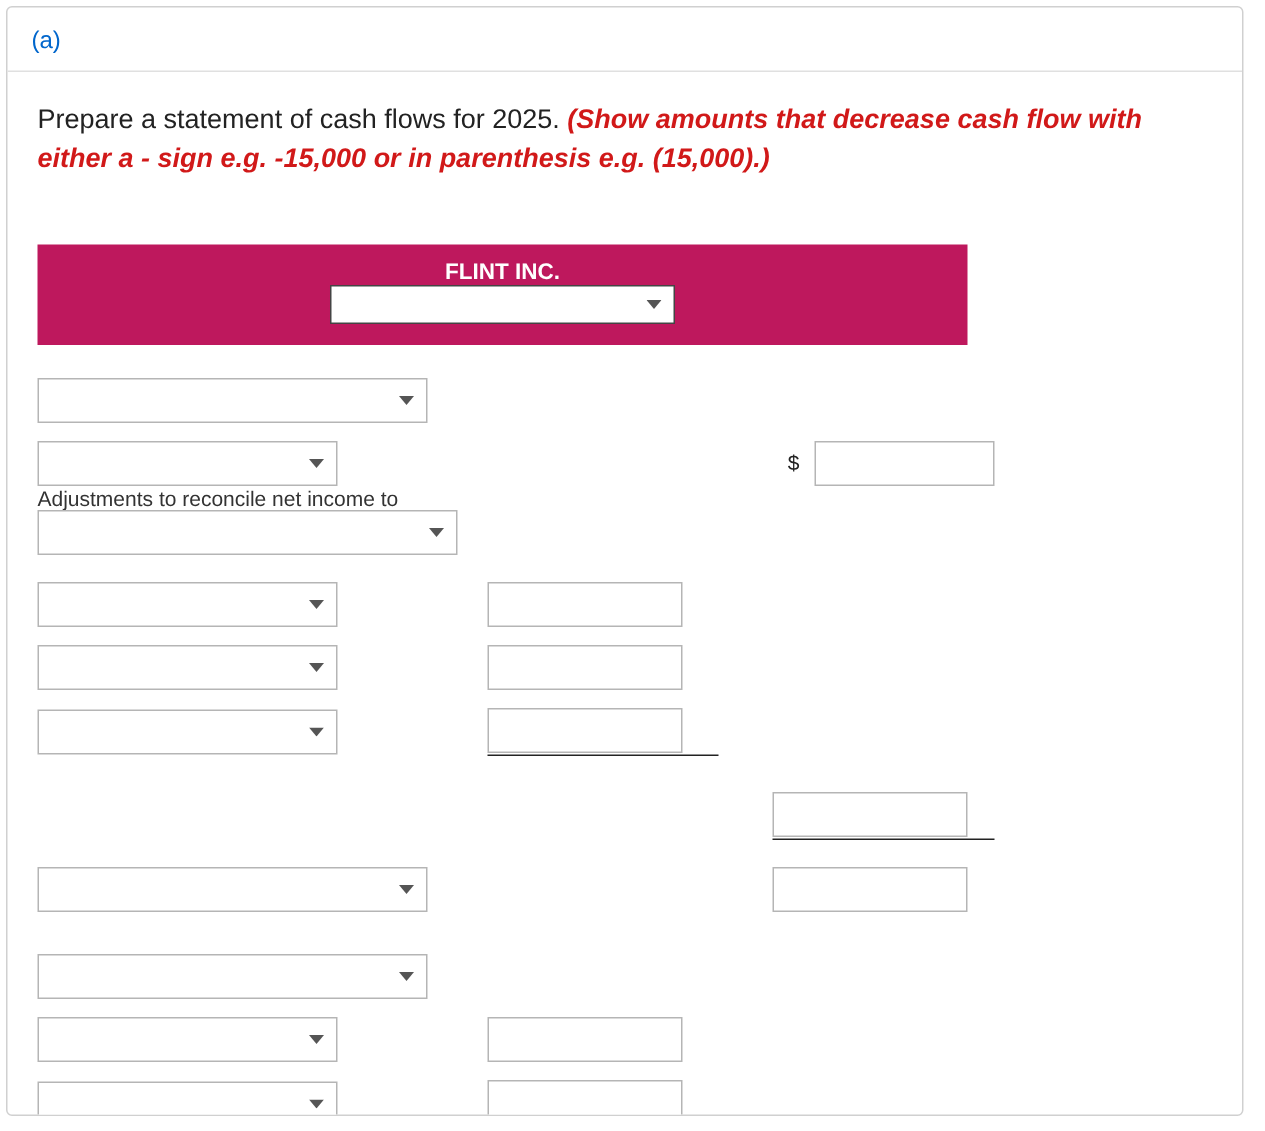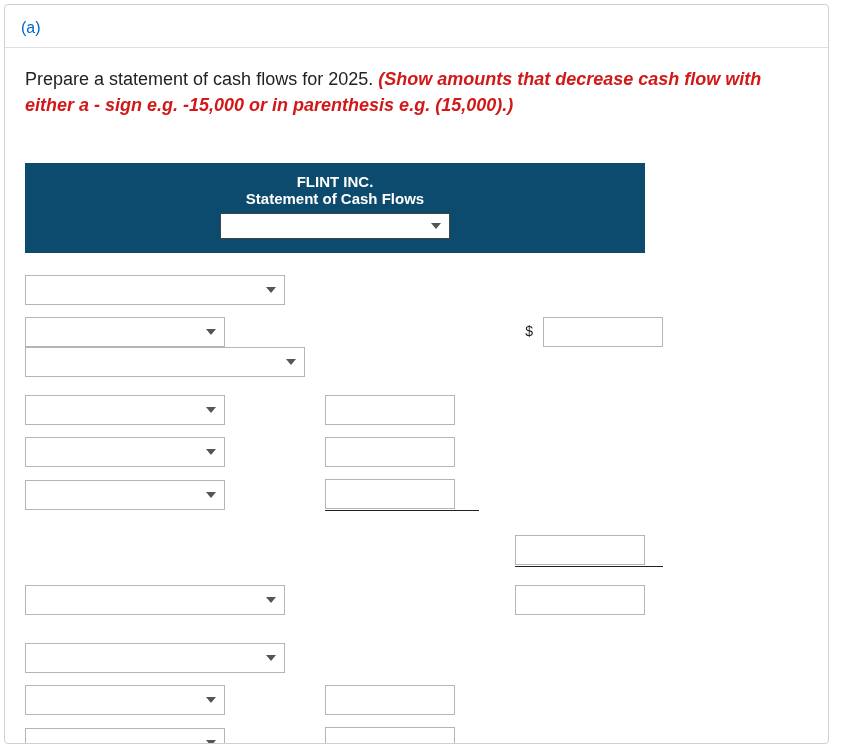--- a/index.html
+++ b/index.html
@@ -36,21 +36,21 @@
     line-height: 1.45;
     margin-bottom: 20px;
     color: #222;
   }
   .instruction .red-italic {
     color: #d11919;
     font-style: italic;
     font-weight: bold;
   }
   .banner {
-    background: #0c4a6e;
+    background: #be185d;
     color: white;
     text-align: center;
     padding: 10px 10px 14px 10px;
     width: 620px;
     box-sizing: border-box;
     margin-bottom: 22px;
     margin-top: 45px;
   }
   .banner-line1 {
     font-weight: bold;
@@ -136,21 +136,20 @@
   </div>
 
   <div class="content-area">
 
     <div class="instruction">
       <span>Prepare a statement of cash flows for 2025. </span><span class="red-italic">(Show amounts that decrease cash flow with either a - sign e.g. -15,000 or in parenthesis e.g. (15,000).)</span>
     </div>
 
     <div class="banner">
       <div class="banner-line1">FLINT INC.</div>
-      <div class="banner-line2">Statement of Cash Flows</div>
       <div class="banner-select">
         <span class="chev">
           <svg viewBox="0 0 10 6">
               <path d="M0 0 L5 6 L10 0 Z" fill="#555"></path>
             </svg>
         </span>
       </div>
     </div>
 
     <table class="layout">
@@ -188,20 +187,23 @@
                 </span>
           </span>
         </td>
         <td></td>
         <td>
           <span class="dollar">$</span>
           <span class="textbox" style="width:120px;"></span>
         </td>
       </tr>
 
+      <tr class="section-label-row">
+        <td colspan="3">Adjustments to reconcile net income to</td>
+      </tr>
 
       <tr>
         <td>
           <span class="dropdown" style="width:280px;">
             <span class="chev">
                   <svg viewBox="0 0 10 6">
                     <path d="M0 0 L5 6 L10 0 Z" fill="#555"></path>
                   </svg>
                 </span>
           </span>

